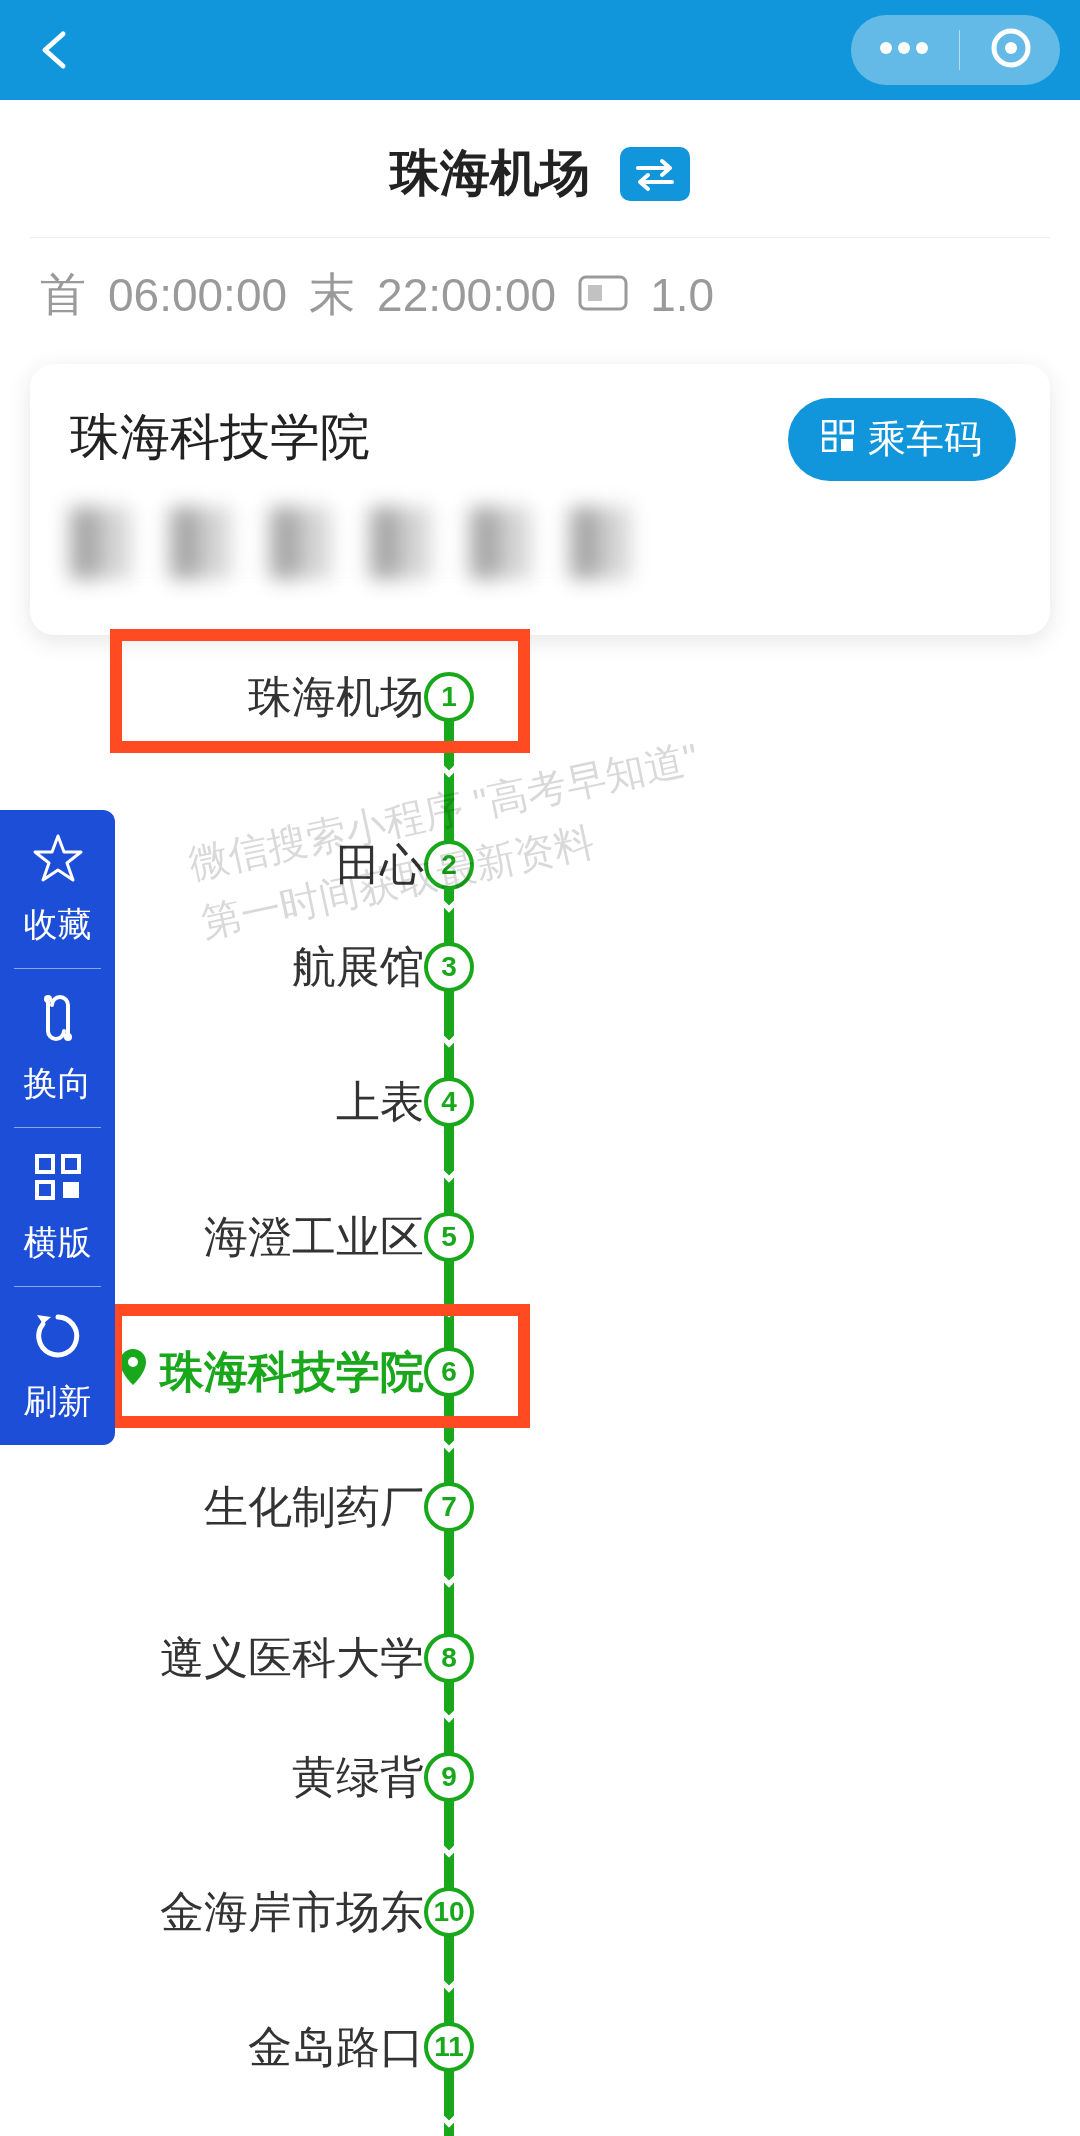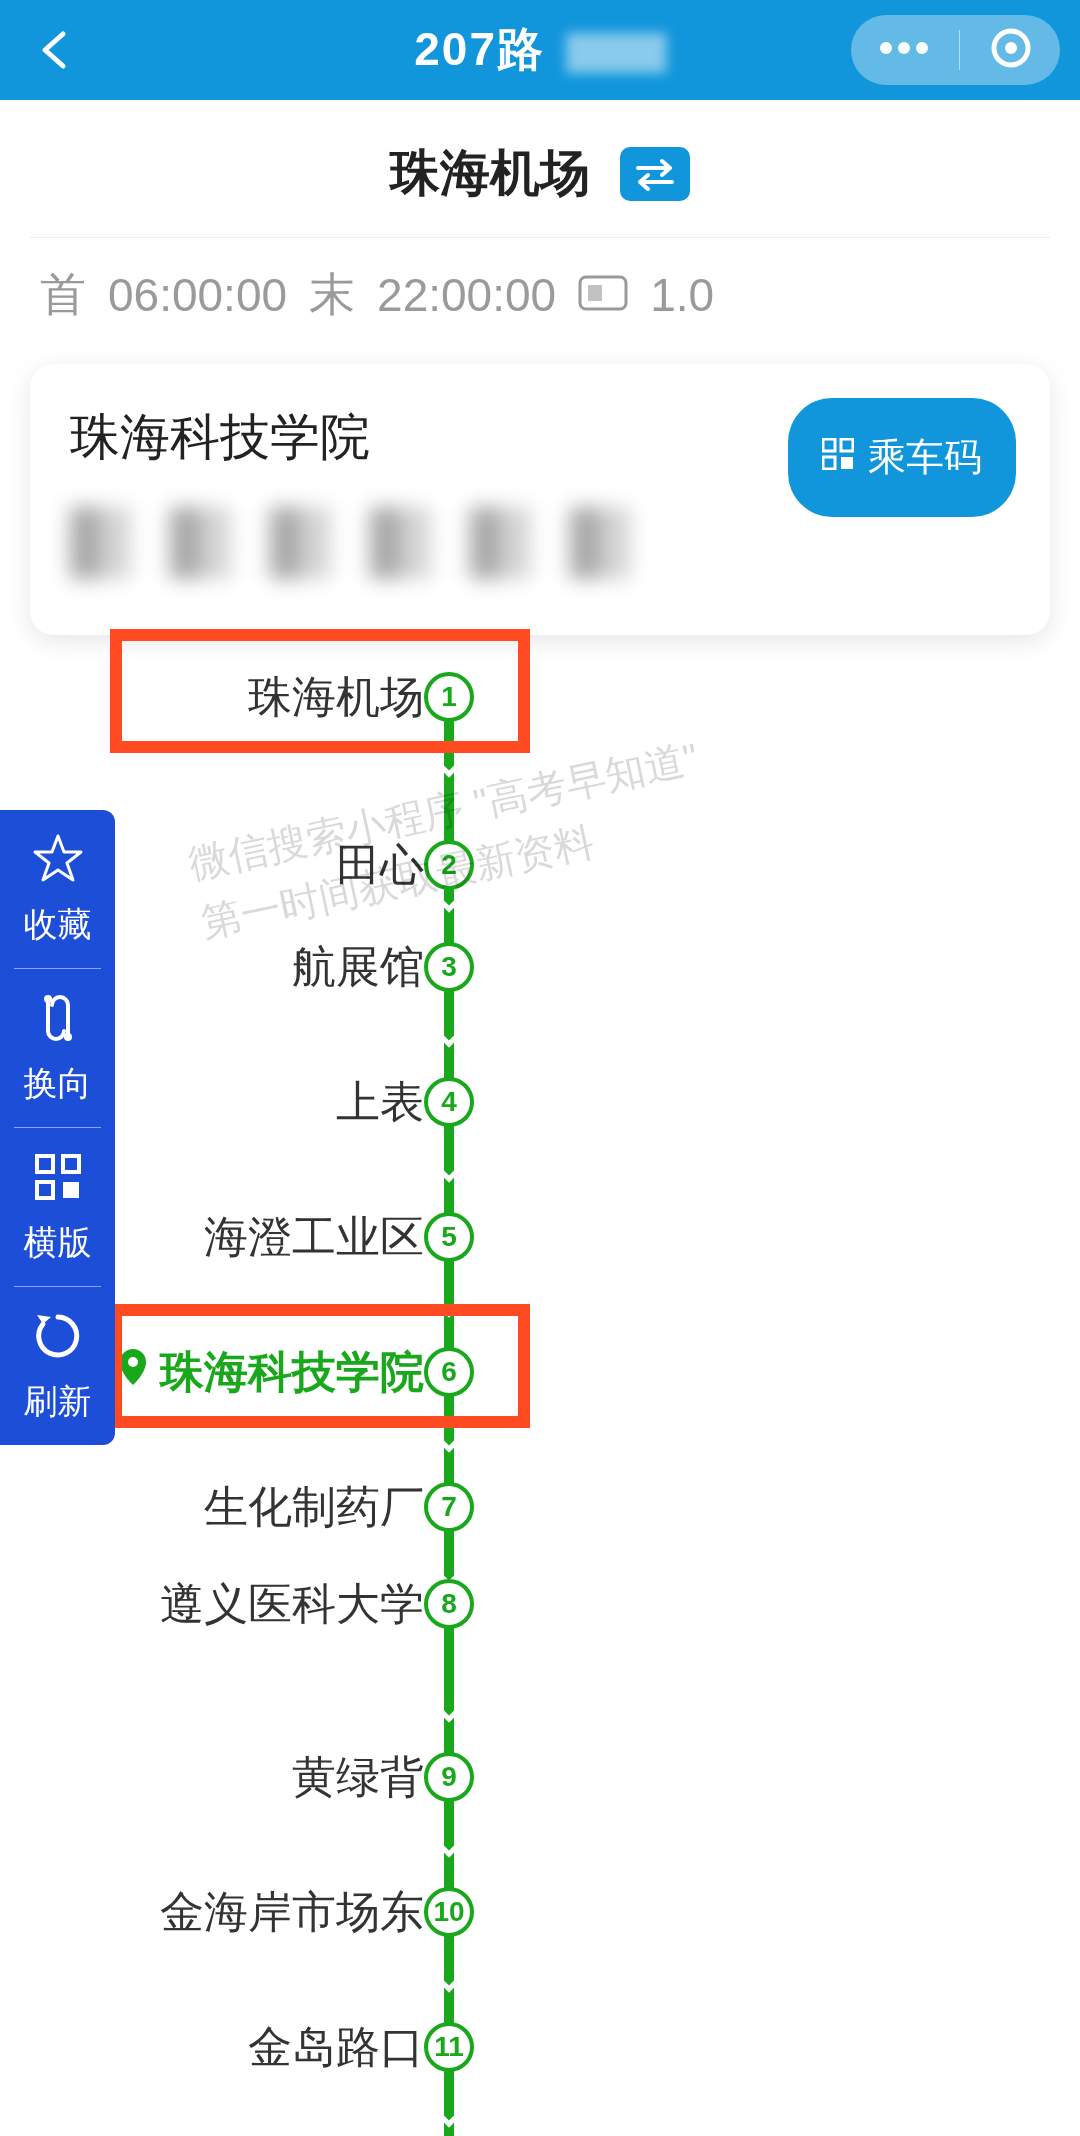--- a/index.html
+++ b/index.html
@@ -96,21 +96,21 @@
     color: #222;
     font-weight: 500;
   }
   .ride-code-btn {
     position: absolute;
     right: 34px; top: 34px;
     background: #1296db;
     color: #fff;
     font-size: 38px;
     border-radius: 44px;
-    padding: 34px 34px;
+    padding: 16px 34px;
     display: flex; align-items: center; gap: 14px;
   }
   .card-blur {
     margin-top: 36px;
     height: 72px;
     width: 60%;
     background: repeating-linear-gradient(90deg, #999 0 30px, #ccc 30px 60px, #fff 60px 100px);
     filter: blur(10px);
     opacity: 0.85;
   }
@@ -211,24 +211,20 @@
   }
 </style>
 </head>
 <body>
 
 <div class="header">
   <div class="back-btn">
     <svg width="40" height="40" viewBox="0 0 40 40">
       <polyline points="28,4 10,20 28,36" fill="none" stroke="#fff" stroke-width="5" stroke-linecap="round" stroke-linejoin="round"></polyline>
     </svg>
-  </div>
-  <div class="header-title">
-    <span>207路</span>
-    <span class="blur"></span>
   </div>
   <div class="header-right">
     <span>
       <svg width="50" height="14" viewBox="0 0 50 14">
           <circle cx="7" cy="7" r="6" fill="#fff"></circle>
           <circle cx="25" cy="7" r="6" fill="#fff"></circle>
           <circle cx="43" cy="7" r="6" fill="#fff"></circle>
         </svg>
     </span>
     <span class="sep"></span>
@@ -330,21 +326,21 @@
       <div class="stop-circle">6</div>
     </div>
     <div class="stop-arrow" style="top: 777px;"></div>
     <div class="stop-row" style="top: 830px;">
       <div class="stop-name">
         <span>生化制药厂</span>
       </div>
       <div class="stop-circle">7</div>
     </div>
     <div class="stop-arrow" style="top: 912px;"></div>
-    <div class="stop-row" style="top: 927px; padding-left: 36px;">
+    <div class="stop-row" style="top: 981px; padding-left: 36px;">
       <div class="stop-name">
         <span>遵义医科大学</span>
       </div>
       <div class="stop-circle">8</div>
     </div>
     <div class="stop-arrow" style="top: 1047px;"></div>
     <div class="stop-row" style="top: 1100px; text-align: right;">
       <div class="stop-name">
         <span>黄绿背</span>
       </div>

